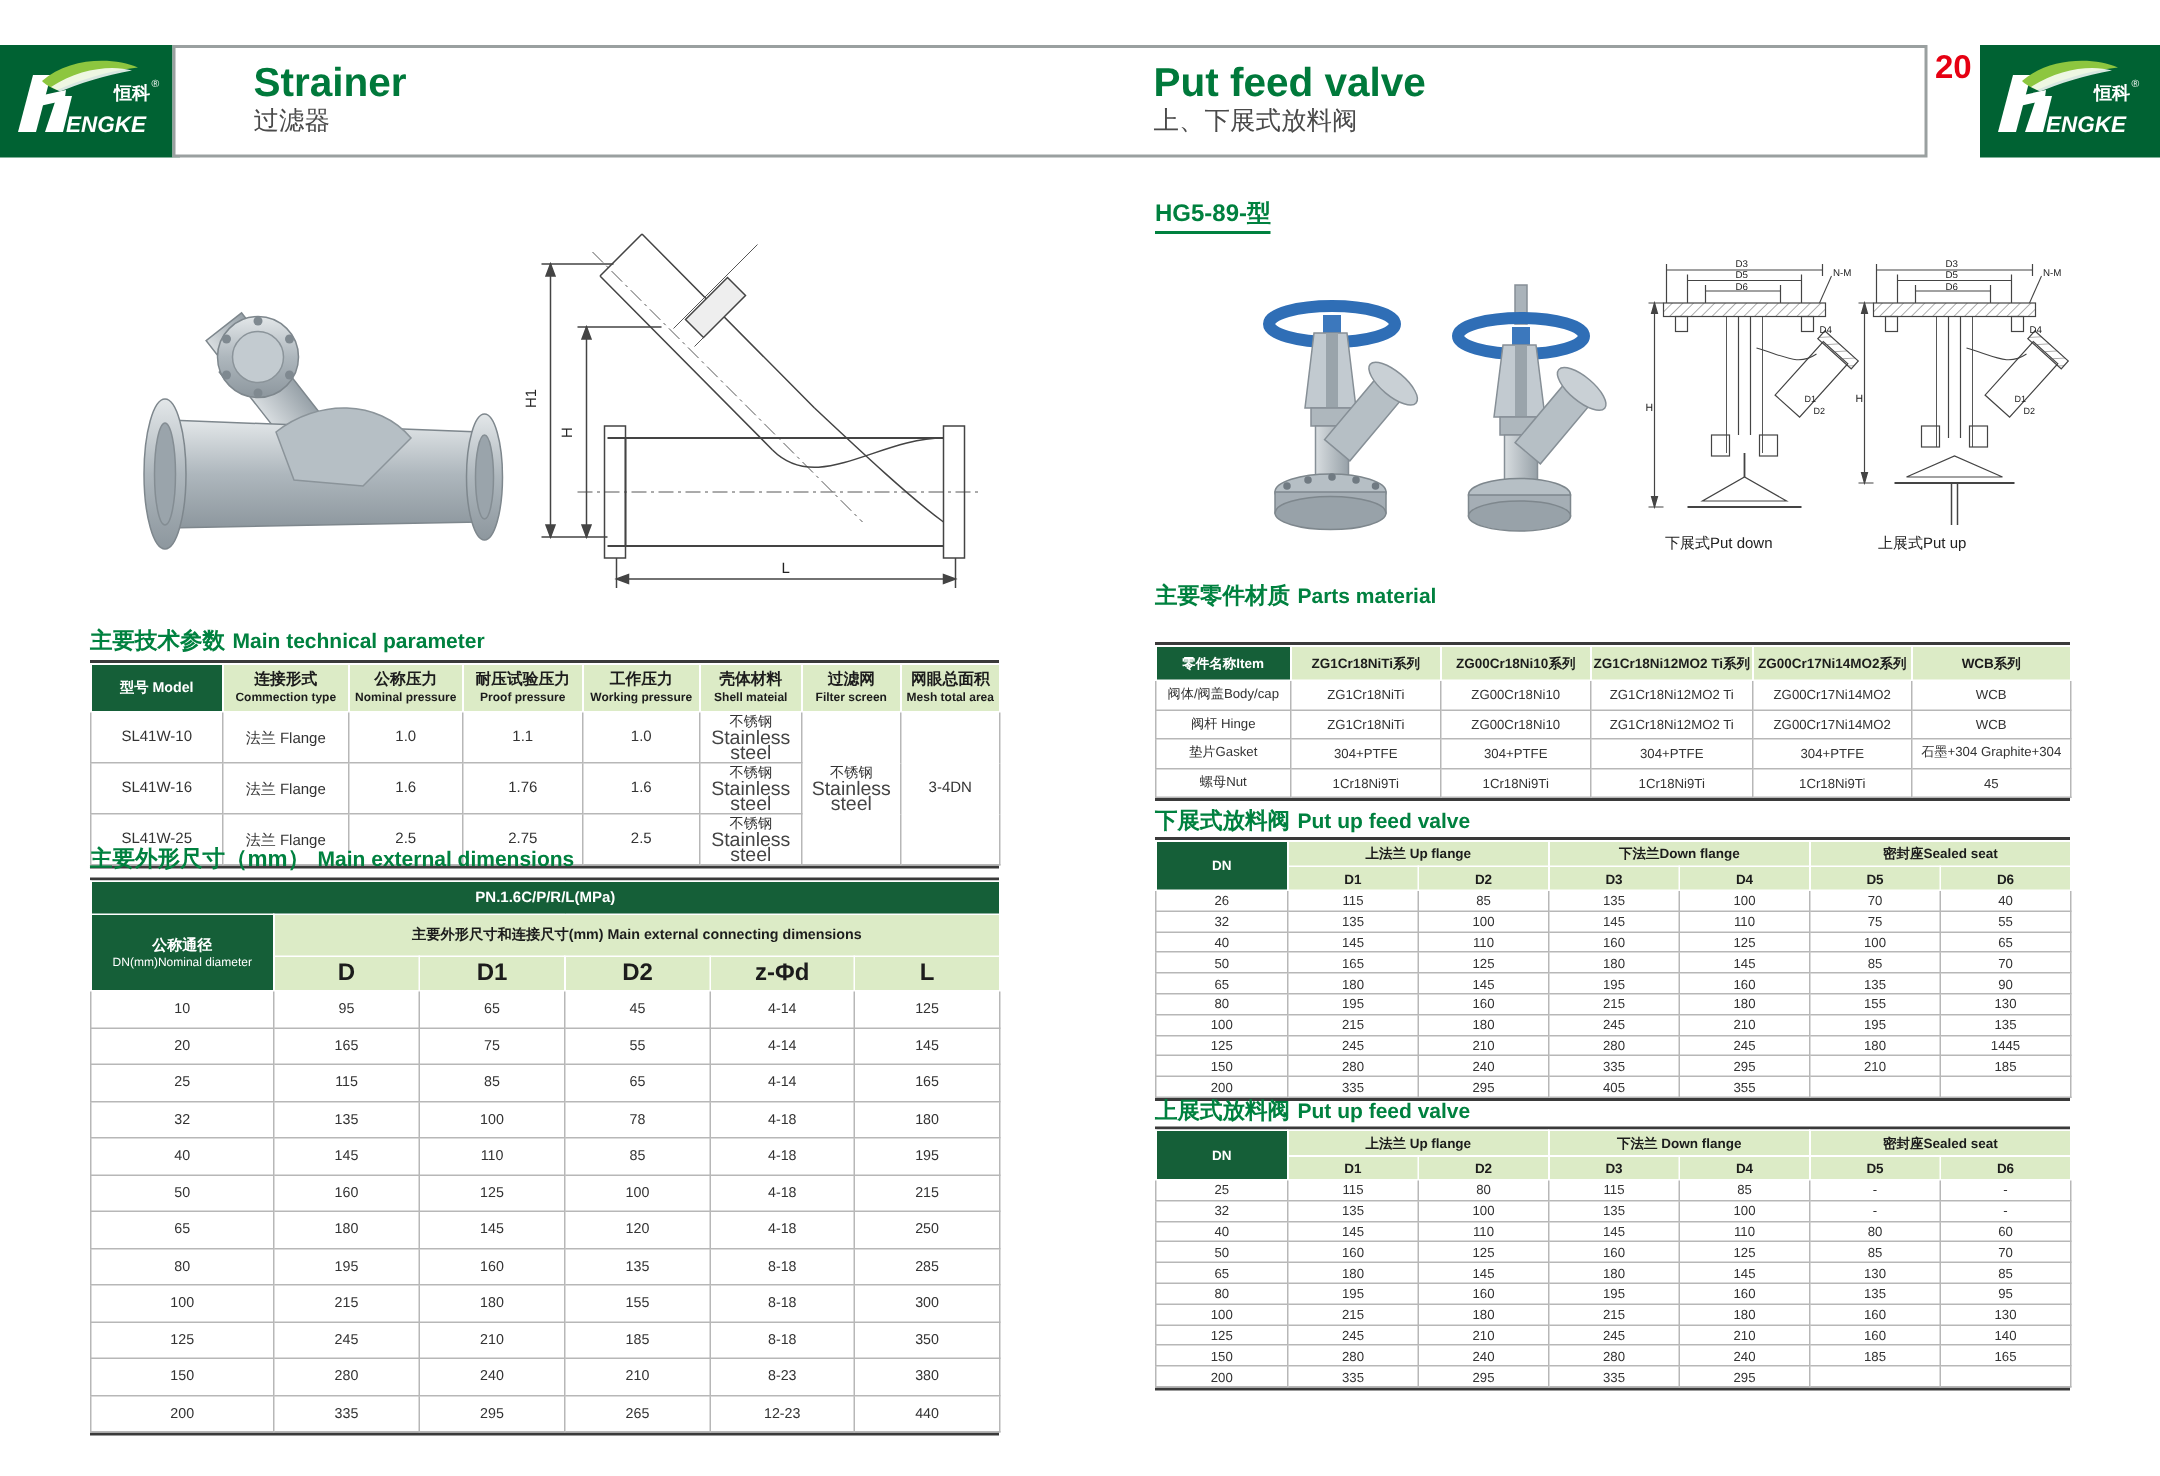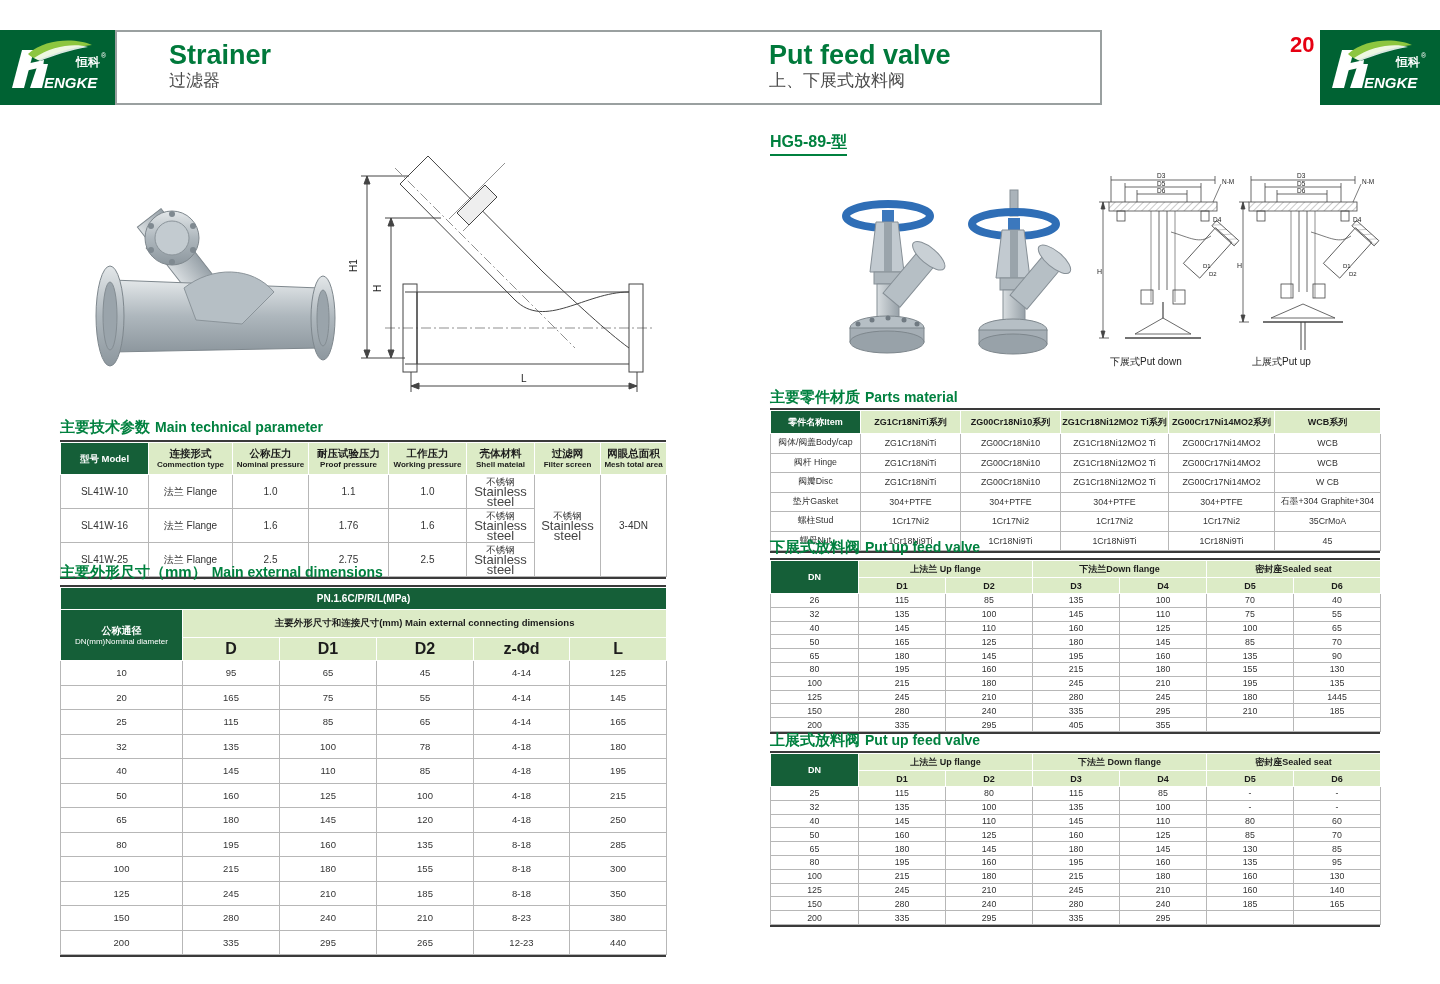--- a/index.html
+++ b/index.html
@@ -3,21 +3,21 @@
 <meta charset="utf-8">
 <style>
   html,body{margin:0;padding:0;background:#fff;}
   body{font-family:"Liberation Sans","DejaVu Sans",sans-serif;color:#333;}
   .page{position:relative;width:1440px;height:984px;background:#fff;overflow:hidden;}
   .abs{position:absolute;}
 
   
   .logo-box{position:absolute;top:30px;width:120px;height:75px;background:#006233;}
   .page-num{position:absolute;top:32px;color:#e60012;font-weight:bold;font-size:22px;letter-spacing:0;}
-  .title-box{position:absolute;left:115px;top:30px;width:987px;height:75px;background:#fff;border:2px solid #9aa0a0;box-sizing:border-box;}
+  .title-box{position:absolute;left:115px;top:30px;width:1170px;height:75px;background:#fff;border:2px solid #9aa0a0;box-sizing:border-box;}
   .title-group{position:absolute;top:8px;}
   .title-en{font-size:27px;font-weight:bold;color:#00793b;line-height:30px;}
   .title-cn{font-size:17px;color:#4a4a4a;line-height:22px;}
 
   
   .sec-title{position:absolute;white-space:nowrap;}
   .sec-title .cn{font-size:15px;font-weight:bold;color:#00813f;text-align:center;}
   .sec-title .en{font-size:14px;font-weight:bold;color:#00813f;margin-left:5px;}
 
   .model-label{position:absolute;font-size:16px;font-weight:bold;color:#00813f;border-bottom:2px solid #00813f;padding-bottom:1px;}
@@ -505,21 +505,21 @@
       <text x="2" y="96" font-size="7" fill="#222">H</text>
       <text x="108" y="96" font-size="6" fill="#222">D1</text>
       <text x="114" y="104" font-size="6" fill="#222">D2</text>
     </svg>
   </div>
   <div class="caption" style="left:1252px;top:355px;">上展式Put up</div>
 
   <div class="sec-title" style="left:770px;top:388px;">
     <span class="cn">主要零件材质</span><span class="en">Parts material</span>
   </div>
-  <div class="tblwrap" style="left:770px;top:408px;width:610px;">
+  <div class="tblwrap" style="left:770px;top:428px;width:610px;">
     <table class="t-parts">
       <colgroup>
           <col style="width:90px">
           <col style="width:100px">
           <col style="width:100px">
           <col style="width:108px">
           <col style="width:106px">
           <col style="width:106px">
         </colgroup>
       <thead>
@@ -543,42 +543,26 @@
           </tr>
           <tr>
             <td>阀杆 Hinge</td>
             <td>ZG1Cr18NiTi</td>
             <td>ZG00Cr18Ni10</td>
             <td>ZG1Cr18Ni12MO2 Ti</td>
             <td>ZG00Cr17Ni14MO2</td>
             <td>WCB</td>
           </tr>
           <tr>
-            <td>阀瓣Disc</td>
-            <td>ZG1Cr18NiTi</td>
-            <td>ZG00Cr18Ni10</td>
-            <td>ZG1Cr18Ni12MO2 Ti</td>
-            <td>ZG00Cr17Ni14MO2</td>
-            <td>W CB</td>
-          </tr>
-          <tr>
             <td>垫片Gasket</td>
             <td>304+PTFE</td>
             <td>304+PTFE</td>
             <td>304+PTFE</td>
             <td>304+PTFE</td>
             <td>石墨+304 Graphite+304</td>
-          </tr>
-          <tr>
-            <td>螺柱Stud</td>
-            <td>1Cr17Ni2</td>
-            <td>1Cr17Ni2</td>
-            <td>1Cr17Ni2</td>
-            <td>1Cr17Ni2</td>
-            <td>35CrMoA</td>
           </tr>
           <tr>
             <td>螺母Nut</td>
             <td>1Cr18Ni9Ti</td>
             <td>1Cr18Ni9Ti</td>
             <td>1Cr18Ni9Ti</td>
             <td>1Cr18Ni9Ti</td>
             <td>45</td>
           </tr>
         </tbody>

